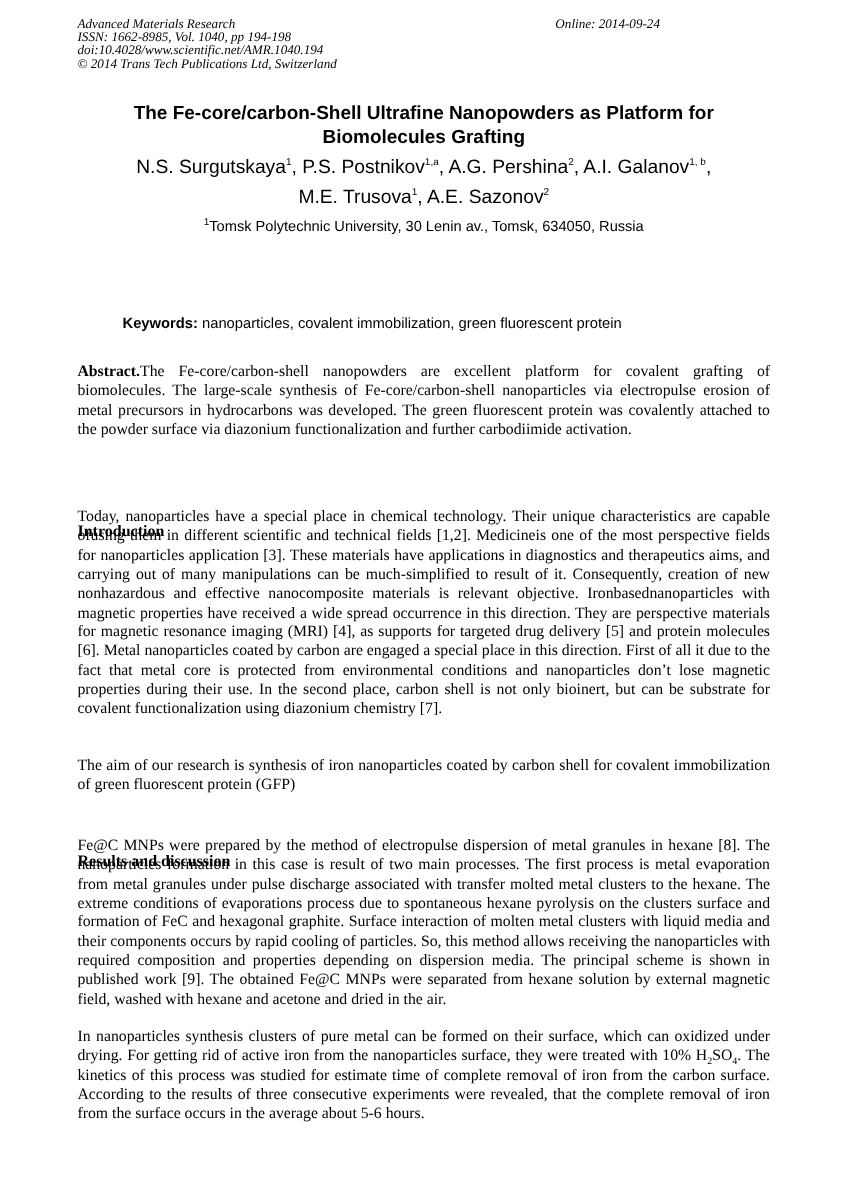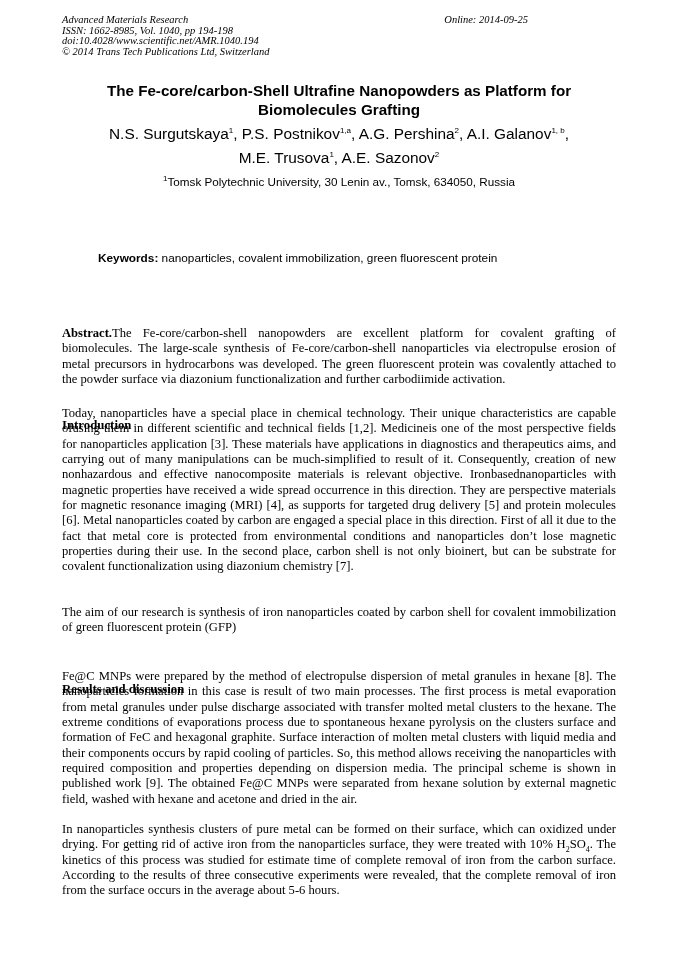--- a/index.html
+++ b/index.html
@@ -7,38 +7,38 @@
   .page { position: absolute; left: 0; top: 0; width: 588px; height: 959px; }
   .hdr-left { position: absolute; left: 62px; top: 15px; font-family: "Liberation Serif", serif; font-style: italic; font-size: 10.5px; line-height: 10.6px; }
   .hdr-right { position: absolute; right: 60px; top: 15px; font-family: "Liberation Serif", serif; font-style: italic; font-size: 10.5px; line-height: 10.6px; }
   .title { position: absolute; left: 62px; width: 554px; top: 81px; text-align: center; font-family: "Liberation Sans", sans-serif; font-weight: bold; font-size: 15.2px; line-height: 19px; }
   .authors { position: absolute; left: 62px; width: 554px; top: 122px; text-align: center; font-family: "Liberation Sans", sans-serif; font-size: 15.4px; line-height: 24px; }
   .authors sup, .affil sup { font-size: 8px; vertical-align: super; line-height: 0; }
   .affil { position: absolute; left: 62px; width: 554px; top: 172px; text-align: center; font-family: "Liberation Sans", sans-serif; font-size: 11.7px; line-height: 20px; }
   .keywords { position: absolute; left: 62px; width: 560px; top: 251px; font-family: "Liberation Sans", sans-serif; font-size: 11.8px; line-height: 14px; margin-left: 36px; }
   .keywords b { font-weight: bold; }
   .body-text { font-family: "Liberation Serif", serif; font-size: 12.6px; line-height: 15.35px; text-align: justify; }
-  .abstract { position: absolute; left: 62px; width: 554px; top: 290px; margin-top: 36px; }
+  .abstract { position: absolute; left: 62px; width: 554px; top: 290px; }
   .abstract b { font-weight: bold; }
   .sec { position: absolute; left: 62px; font-family: "Liberation Serif", serif; font-weight: bold; font-size: 12.8px; line-height: 15px; margin-top: 32px; }
   .para { position: absolute; left: 62px; width: 554px; }
   .sub { font-size: 8px; vertical-align: sub; line-height: 0; }
 </style>
 </head>
 <body>
 
 <div class="page">
 
   <div class="hdr-left">
     <div>Advanced Materials Research</div>
     <div>ISSN: 1662-8985, Vol. 1040, pp 194-198</div>
     <div>doi:10.4028/www.scientific.net/AMR.1040.194</div>
     <div>© 2014 Trans Tech Publications Ltd, Switzerland</div>
   </div>
-  <div class="hdr-right">Online: 2014-09-25</div>
+  <div class="hdr-right">Online: 2014-09-24</div>
 
   <div class="title">The Fe-core/carbon-Shell Ultrafine Nanopowders as Platform for Biomolecules Grafting</div>
 
   <div class="authors">
     <div>
       <span><span>N.S. Surgutskaya</span><sup>1</sup></span>,
       <span><span>P.S. Postnikov</span><sup>1,a</sup></span>,
       <span><span>A.G. Pershina</span><sup>2</sup></span>,
       <span><span>A.I. Galanov</span><sup>1, b</sup></span>,
     </div>

